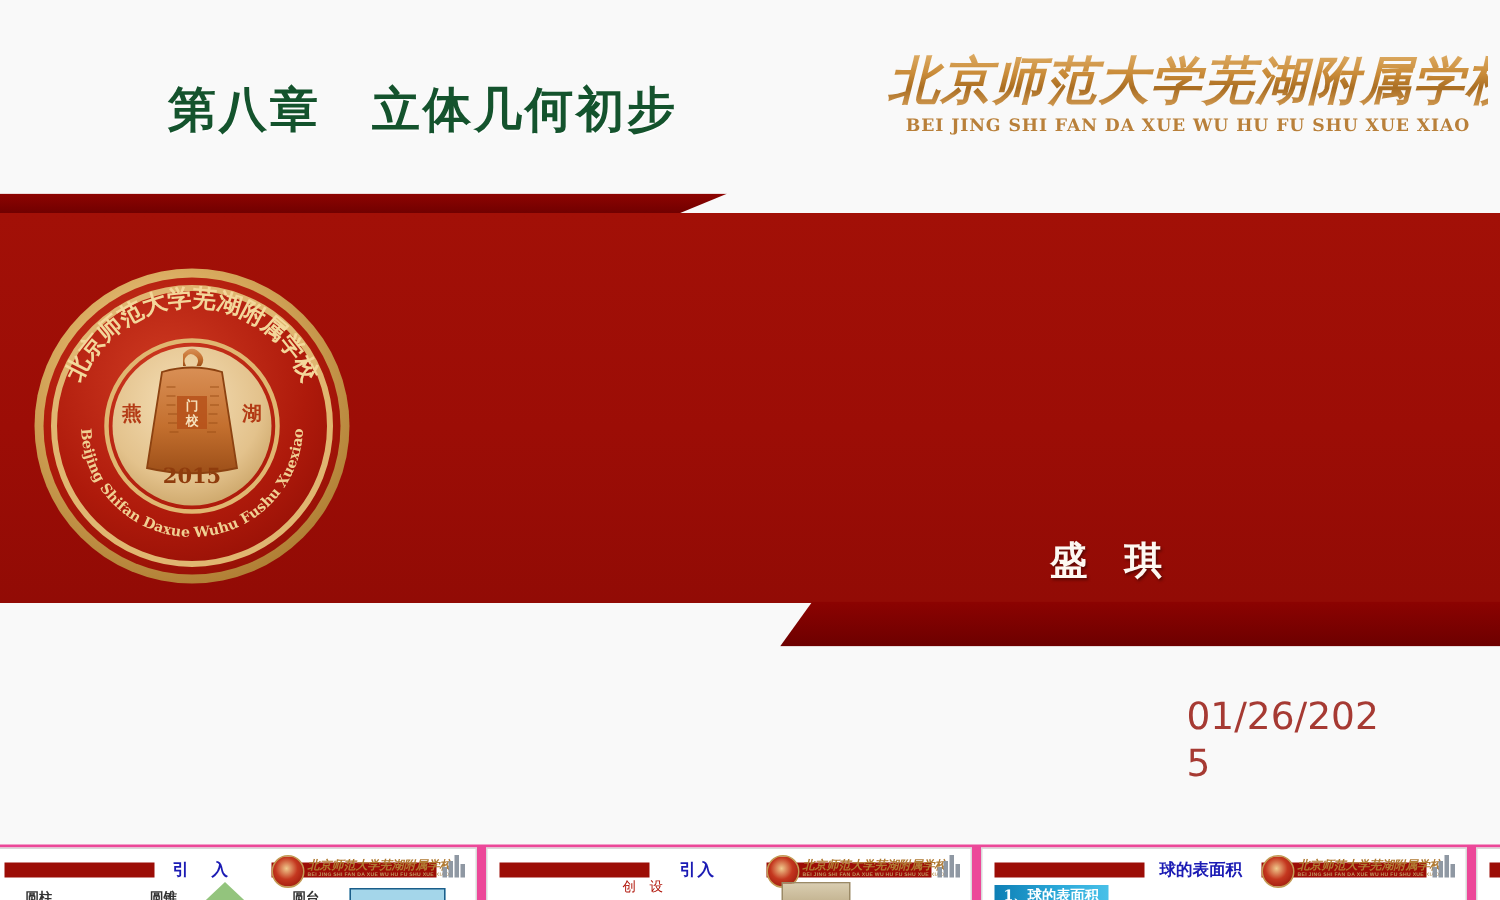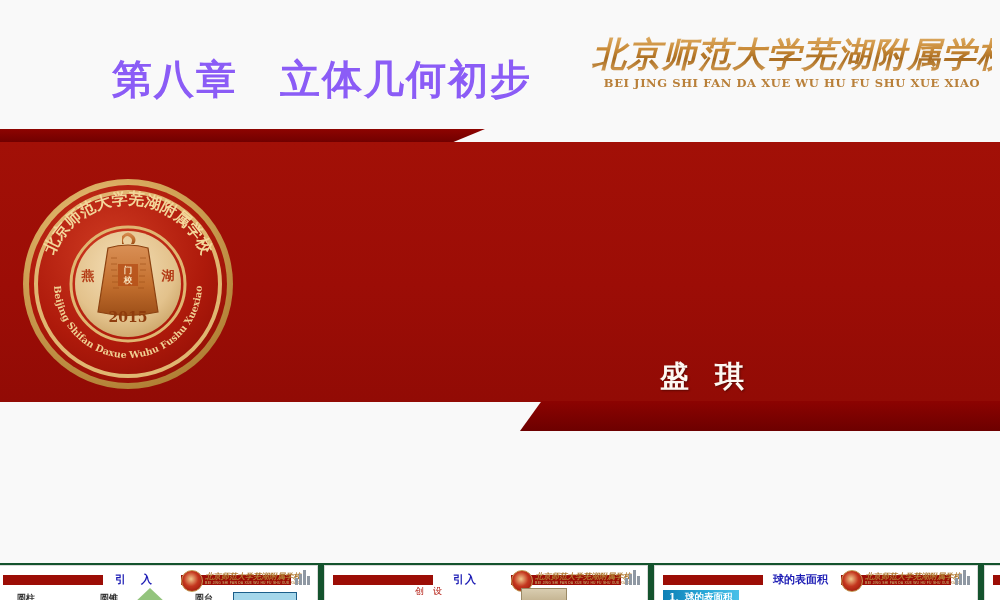--- a/index.html
+++ b/index.html
@@ -8,22 +8,22 @@
     background:#f9f9f9;
     font-family:"Liberation Sans","DejaVu Sans",sans-serif;
   }
   
   #slide{position:absolute;left:0;top:0;width:1000px;height:563px;background:#f9f9f9;overflow:hidden;}
 
   
   .chapter-title{
     position:absolute;left:112px;top:52px;
     font-family:"DejaVu Serif","Liberation Serif",serif;
-    font-weight:bold;font-size:40px;letter-spacing:2px;
-    color:#8b5cf6;white-space:nowrap;
+    font-weight:bold;font-size:32px;letter-spacing:2px;
+    color:#14532d;white-space:nowrap;
     text-shadow:0 1px 0 rgba(255,255,255,.6);
   }
   .school-banner{position:absolute;right:8px;top:34px;width:400px;text-align:center;}
   .school-banner .cn{
     display:block;
     font-family:"DejaVu Serif","Liberation Serif",serif;
     font-weight:bold;font-style:italic;font-size:34px;letter-spacing:1px;
     line-height:40px;white-space:nowrap;
     background:linear-gradient(180deg,#e0b06a 0%,#c98b38 38%,#a96d22 62%,#d9a35c 100%);
     -webkit-background-clip:text;background-clip:text;color:transparent;
@@ -58,39 +58,39 @@
 
   
   .main-title{
     position:absolute;left:236px;top:243px;
     font-family:"DejaVu Serif","Liberation Serif",serif;
     font-weight:bold;font-size:54px;letter-spacing:3px;
     color:#fdfbf7;white-space:nowrap;
     text-shadow:1px 2px 3px rgba(0,0,0,.45);
   }
   .author{
-    position:absolute;left:660px;top:357px;
-    font-family:"DejaVu Serif","Liberation Serif",serif;
-    font-weight:bold;font-size:29px;letter-spacing:8px;
+    position:absolute;left:700px;top:357px;
+    font-family:"DejaVu Serif","Liberation Serif",serif;
+    font-weight:bold;font-size:25px;letter-spacing:8px;
     color:#fdf8f2;white-space:nowrap;
     text-shadow:1px 1px 2px rgba(0,0,0,.4);
   }
 
   
   .date-box{
     position:absolute;left:791px;top:462px;width:140px;
     font-size:25px;line-height:31px;color:#a63a33;
     font-family:"DejaVu Sans","Liberation Sans",sans-serif;
     word-break:break-all;
   }
 
   
   #filmstrip{
     position:absolute;left:0;top:563px;width:1000px;height:37px;
-    background:#14532d;overflow:hidden;
+    background:#ec4899;overflow:hidden;
   }
   .thumb{
     position:absolute;top:2px;width:322px;height:35px;
     background:#ffffff;border:1px solid #d9d9d9;overflow:hidden;
   }
   .thumb:nth-child(1){left:-6px;}
   .thumb:nth-child(2){left:324px;}
   .thumb:nth-child(3){left:654px;}
   .thumb:nth-child(4){left:984px;}
   .t-bar-l{position:absolute;left:8px;top:9px;width:100px;height:10px;background:#9c0d06;}
@@ -198,20 +198,21 @@
       <text font-size="16" fill="#f3d79a" font-family="DejaVu Serif, serif" font-weight="bold">
         <textPath href="#arcTop" startOffset="50%" text-anchor="middle">北京师范大学芜湖附属学校</textPath>
       </text>
       <text font-size="9.5" fill="#f0cf92" font-family="DejaVu Serif, serif" font-weight="bold">
         <textPath href="#arcBot" startOffset="50%" text-anchor="middle">Beijing Shifan Daxue Wuhu Fushu Xuexiao</textPath>
       </text>
     </svg>
   </div>
 
   <div class="author">盛 琪</div>
+  <div class="date-box">01/26/2025</div>
 </div>
 
 <div id="filmstrip">
 
   <div class="thumb">
     <div class="t-bar-l"></div>
     <div class="t-sec">引　入</div>
     <div class="t-bar-r"></div>
     <div class="t-logo"></div>
     <div class="t-school">北京师范大学芜湖附属学校</div>

